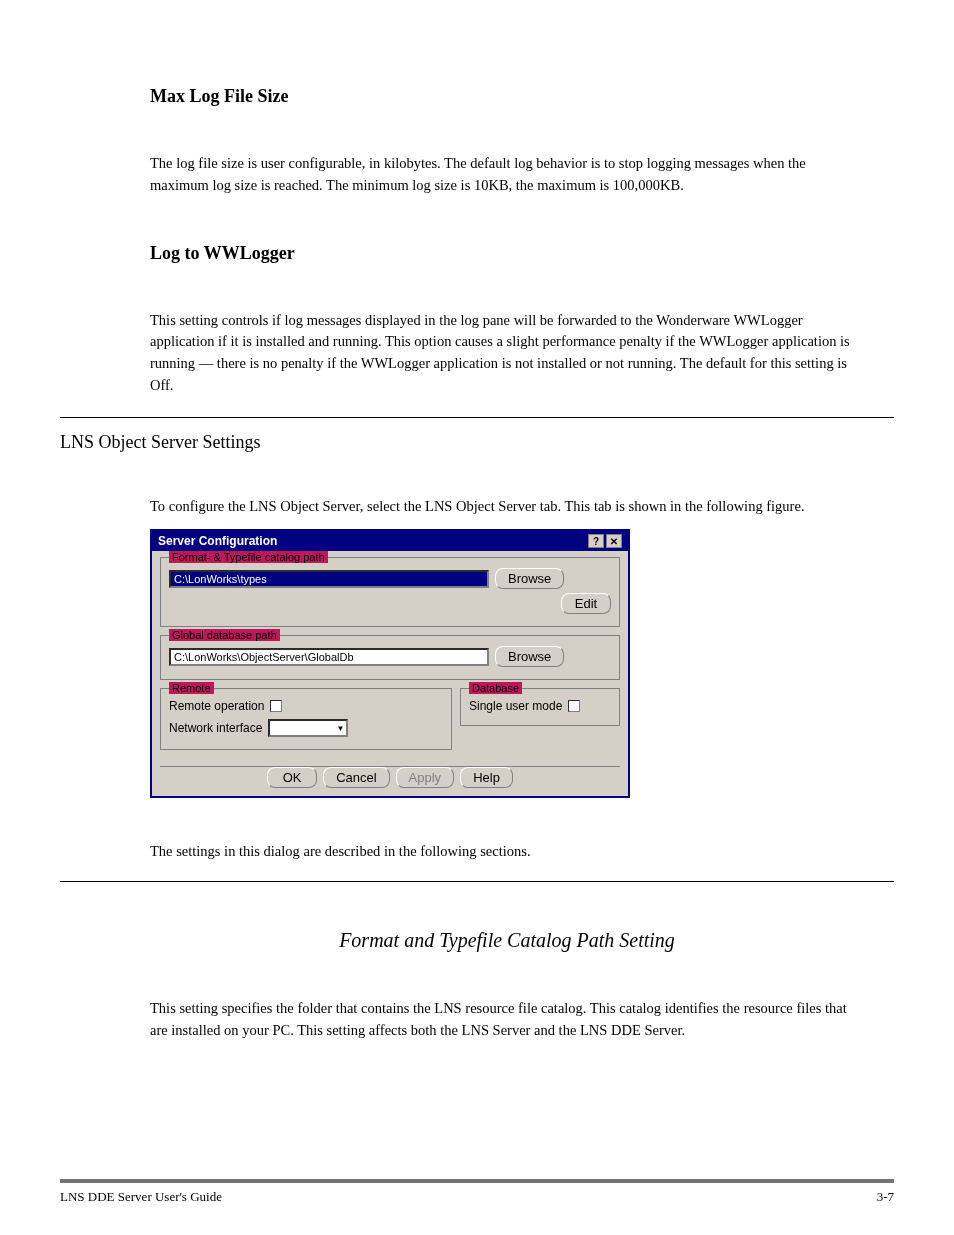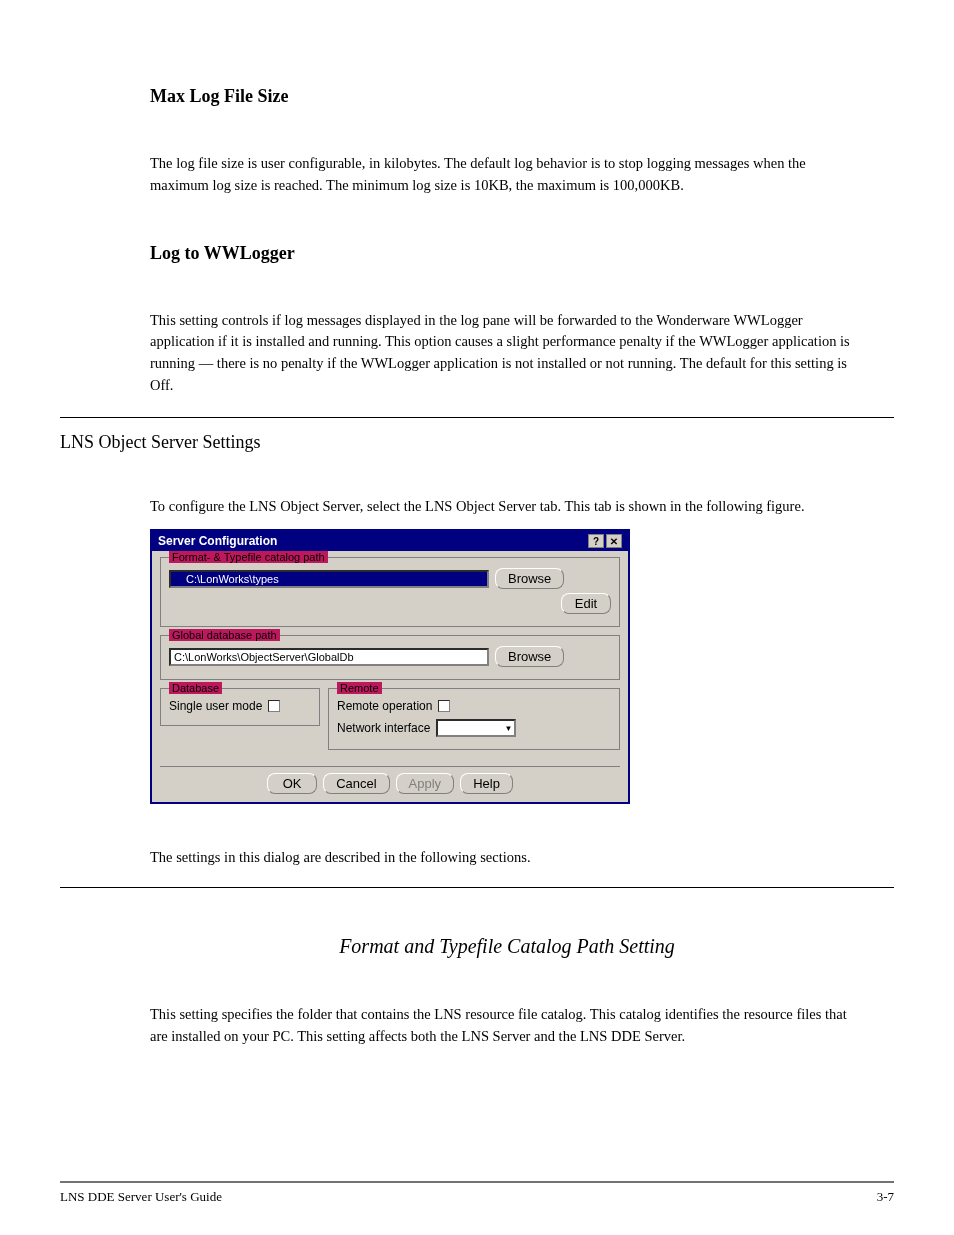--- a/index.html
+++ b/index.html
@@ -172,21 +172,21 @@
       padding: 1px 3px;
       display: inline-block;
     }
 
     .win-input-highlight {
       background: #000080;
       color: #ffffff;
       border: 2px inset #808080;
       height: 18px;
       font-size: 11px;
-      padding: 1px 15px;
+      padding: 1px 3px;
       display: inline-block;
     }
 
     .win-button {
       background: #d4d0c8;
       border-top: 1px solid #ffffff;
       border-left: 1px solid #ffffff;
       border-right: 1px solid #808080;
       border-bottom: 1px solid #808080;
       padding: 2px 12px;
@@ -239,34 +239,33 @@
       justify-content: space-between;
       align-items: flex-start;
       gap: 8px;
     }
 
     .win-bottom-buttons {
       display: flex;
       justify-content: center;
       gap: 6px;
       margin-top: 8px;
-      padding-top: 6px;
       border-top: 1px solid #808080;
     }
 
     
     .footer {
       position: absolute;
       bottom: 30px;
       left: 60px;
       right: 60px;
       display: flex;
       justify-content: space-between;
       align-items: center;
-      border-top: 2px solid #737373;
+      border-top: 4px solid #737373;
       padding-top: 6px;
       font-size: 13px;
     }
   </style>
 </head>
 <body>
 
 <div class="page">
 
   <div class="section-block">
@@ -317,43 +316,43 @@
 
           <div class="win-groupbox">
             <span class="win-groupbox-label">Global database path</span>
             <div class="row">
               <div class="win-input" style="width:320px;">C:\LonWorks\ObjectServer\GlobalDb</div>
               <div class="win-button">Browse</div>
             </div>
           </div>
 
           <div class="row-spaced">
-
-            <div class="win-groupbox" style="min-width:160px;">
-              <span class="win-groupbox-label">Database</span>
-              <div class="row">
-                <span>Single user mode</span>
-                <div class="win-checkbox"></div>
-              </div>
-            </div>
 
             <div class="win-groupbox" style="flex:1; min-width:200px;">
               <span class="win-groupbox-label">Remote</span>
               <div class="row" style="margin-bottom:6px;">
                 <span>Remote operation</span>
                 <div class="win-checkbox"></div>
               </div>
               <div class="row">
                 <span>Network interface</span>
                 <div class="win-select">
                   <span></span>
                   <span class="win-select-arrow">▼</span>
                 </div>
               </div>
             </div>
+
+            <div class="win-groupbox" style="min-width:160px;">
+              <span class="win-groupbox-label">Database</span>
+              <div class="row">
+                <span>Single user mode</span>
+                <div class="win-checkbox"></div>
+              </div>
+            </div>
           </div>
 
           <div class="win-bottom-buttons">
             <div class="win-button">OK</div>
             <div class="win-button">Cancel</div>
             <div class="win-button disabled">Apply</div>
             <div class="win-button">Help</div>
           </div>
 
         </div>

